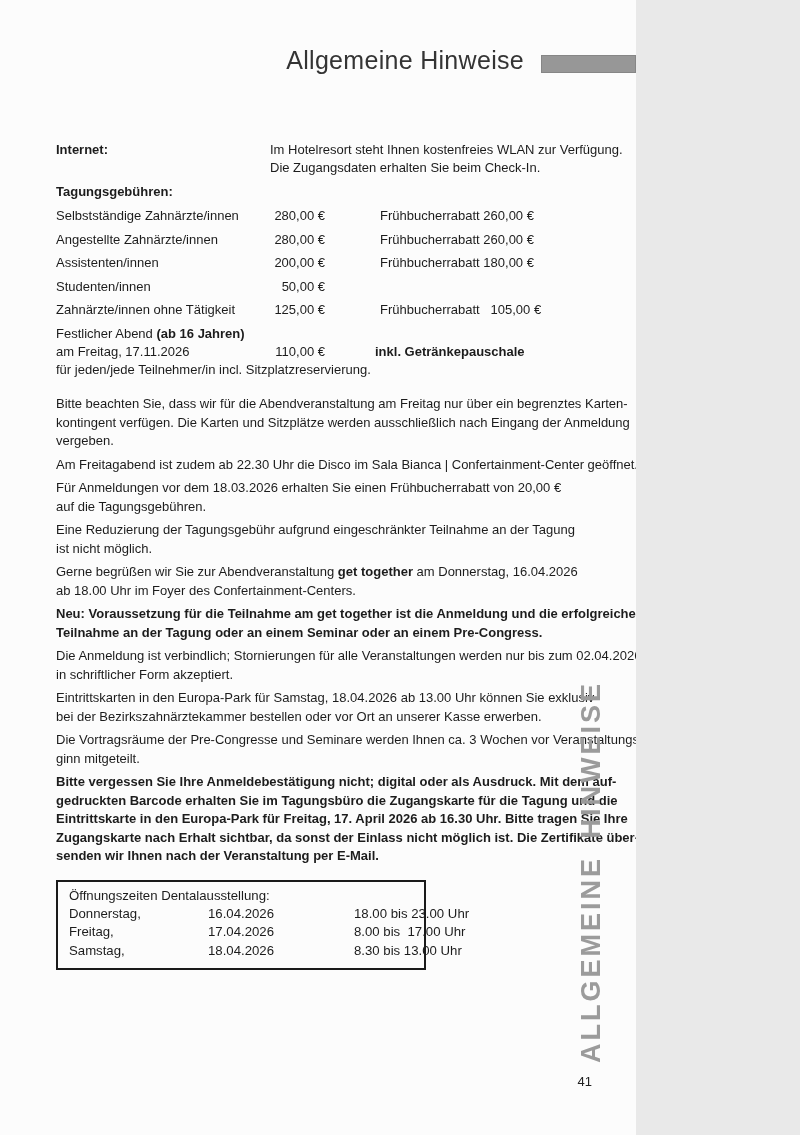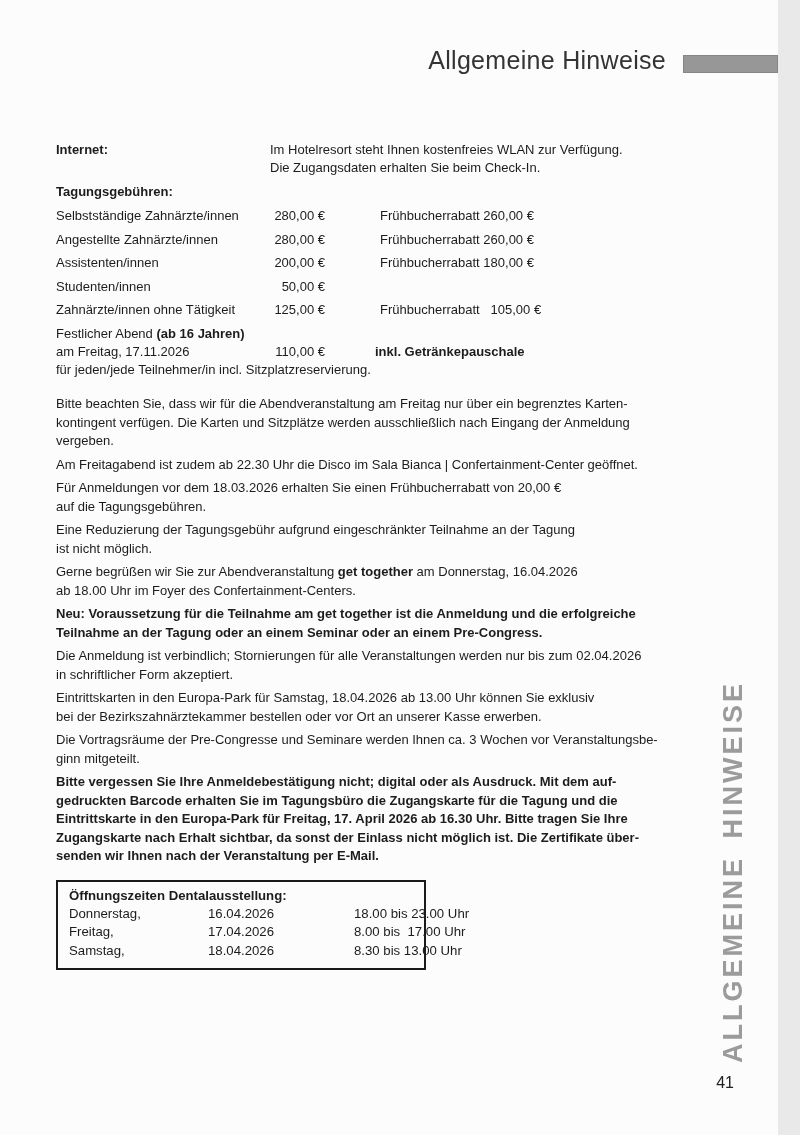--- a/index.html
+++ b/index.html
@@ -3,21 +3,21 @@
 <meta charset="utf-8">
 <style>
   html,body{margin:0;padding:0;}
   body{
     width:800px;height:1135px;
     background:#e9e9e9;
     font-family:"Liberation Sans","DejaVu Sans",sans-serif;
   }
   .page{
     position:relative;
-    width:778px;height:1135px;
+    width:636px;height:1135px;
     background:#fcfcfc;
     color:#1c1c1c;
     overflow:hidden;
   }
   
   .header{position:absolute;top:46px;left:0;right:0;height:32px;}
   .title{
     position:absolute;right:112px;top:0;margin:0;
     font-size:25px;font-weight:400;color:#343434;letter-spacing:0.3px;
     white-space:nowrap;
@@ -50,36 +50,36 @@
   
   .paragraphs{margin-top:16px;}
   .para{white-space:pre-line;line-height:18.5px;margin-bottom:5px;}
   
   .sched-box{
     margin-top:14px;width:345px;
     border:2px solid #1a1a1a;
     padding:5px 10px 8px 11px;
     line-height:18.4px;font-size:13.2px;
   }
-  .sched-title{font-weight:bold;}
+  .sched-title{font-weight:normal;}
   .sched-row{display:flex;gap:34px;}
   .sd{width:105px;flex:0 0 105px;}
   .sdt{width:112px;flex:0 0 112px;}
   .st{flex:1;text-align:right;white-space:pre;}
   
   .sidebar-text{
     position:absolute;right:29px;bottom:72px;
     writing-mode:vertical-rl;transform:rotate(180deg);
     font-size:27px;font-weight:bold;color:#9b9b9b;
     letter-spacing:3px;word-spacing:7px;white-space:nowrap;
   }
   
   .page-number{
     position:absolute;right:44px;top:1074px;
-    font-size:16px;color:#222;
+    font-size:13px;color:#222;
   }
 </style>
 </head>
 <body>
 
 <div class="page">
 
   <div class="header">
     <h1 class="title">Allgemeine Hinweise</h1>
     <div class="accent-bar"></div>

